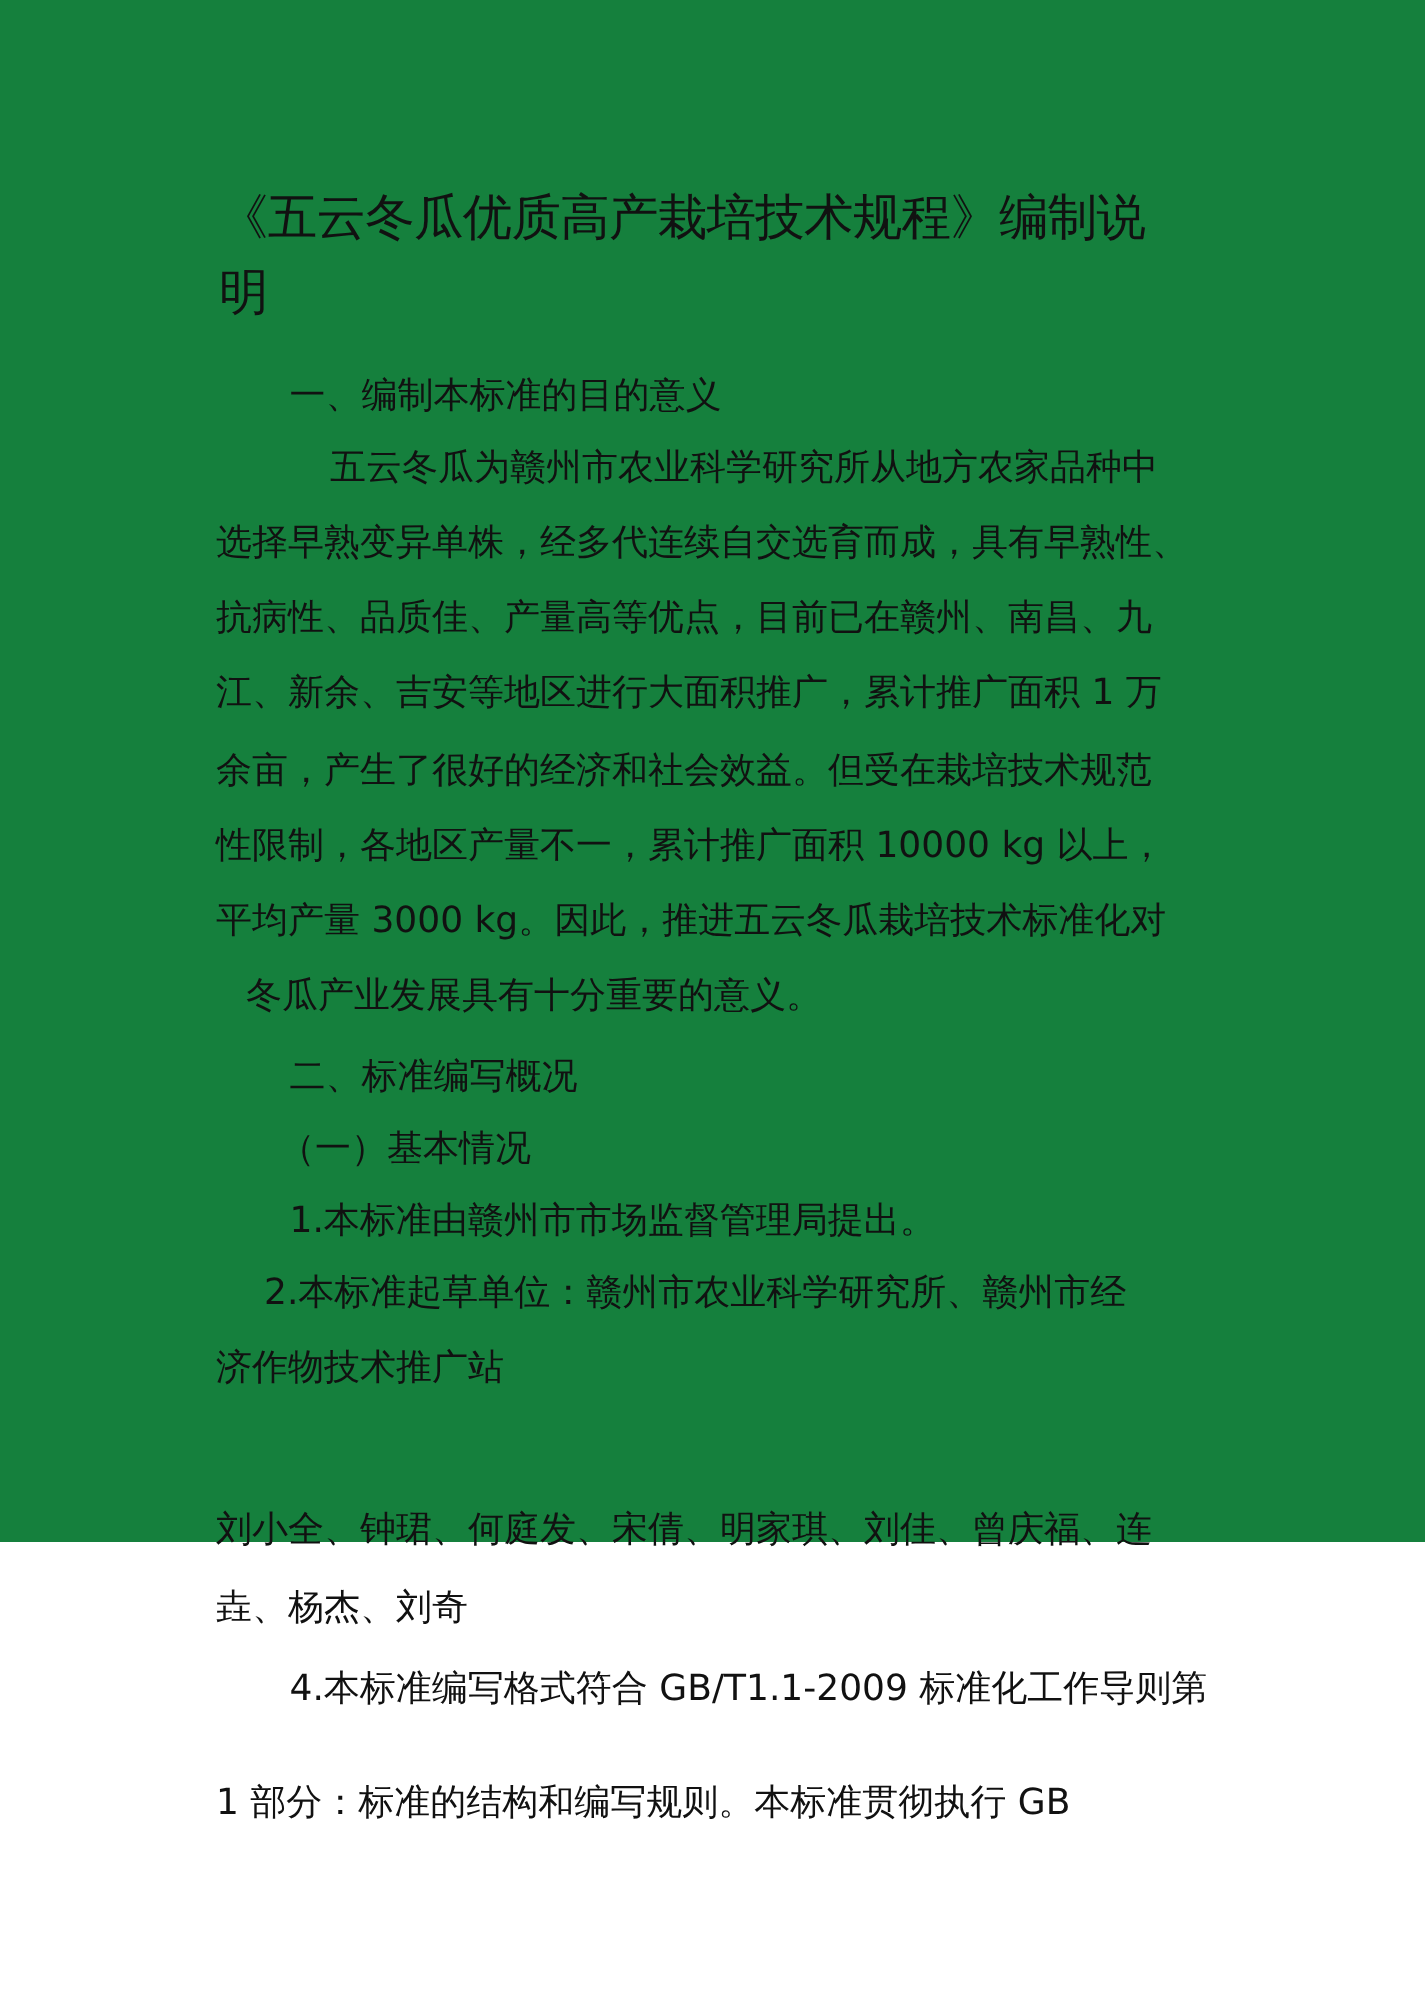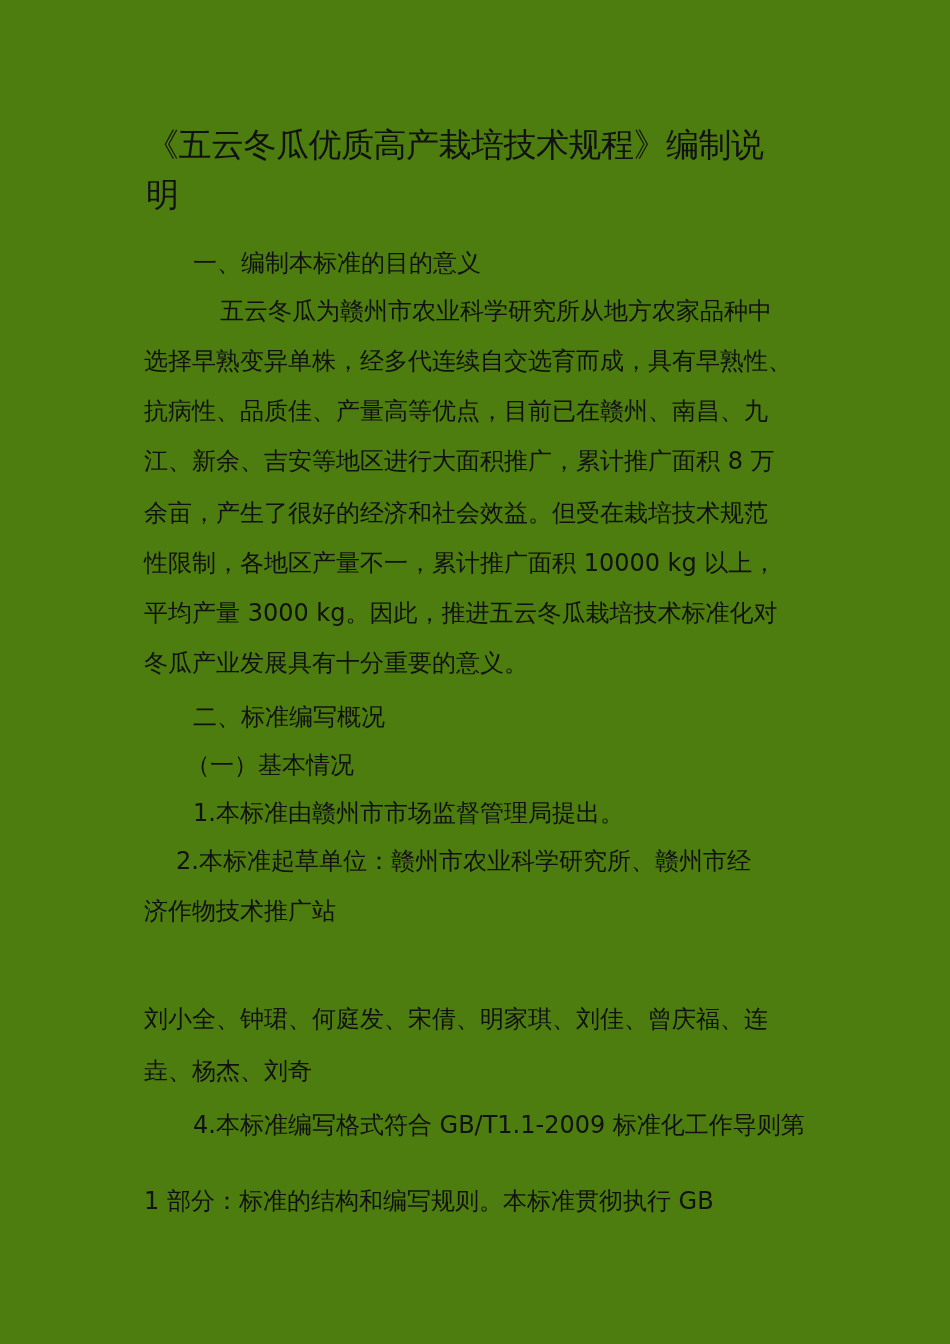--- a/index.html
+++ b/index.html
@@ -1,40 +1,40 @@
 <!DOCTYPE html>
 <html><head>
 <meta charset="utf-8">
 <style>
   html, body { margin: 0; padding: 0; background: #ffffff; }
   body { width: 950px; height: 1344px; position: relative; overflow: hidden;
          font-family: "DejaVu Sans", "Liberation Sans", sans-serif; color: #111111; }
-  .page { position: absolute; left: 0; top: 0; width: 950px; height: 1344px; background: #4d7c0f; }
+  .page { position: absolute; left: 0; top: 0; width: 950px; height: 1028px; background: #15803d; }
   .title { position: absolute; left: 146px; top: 120px; width: 680px;
            font-size: 33px; line-height: 50px; letter-spacing: -0.5px; margin: 0; font-weight: normal; }
   .line { position: absolute; left: 144px; font-size: 24px; line-height: 30px; white-space: nowrap; }
 </style>
 </head>
 <body>
 
 <div class="page">
   <h1 class="title">
     <span>《五云冬瓜优质高产栽培技术规程》编制说</span><br>
     <span>明</span>
   </h1>
 
   <div class="line" style="left:193px; top:248px;">一、编制本标准的目的意义</div>
   <div class="line" style="left:220px; top:296px;">五云冬瓜为赣州市农业科学研究所从地方农家品种中</div>
   <div class="line" style="top:346px;">选择早熟变异单株，经多代连续自交选育而成，具有早熟性、</div>
   <div class="line" style="top:396px;">抗病性、品质佳、产量高等优点，目前已在赣州、南昌、九</div>
-  <div class="line" style="top:446px;">江、新余、吉安等地区进行大面积推广，累计推广面积 8 万</div>
+  <div class="line" style="top:446px;">江、新余、吉安等地区进行大面积推广，累计推广面积 1 万</div>
   <div class="line" style="top:498px;">余亩，产生了很好的经济和社会效益。但受在栽培技术规范</div>
   <div class="line" style="top:548px;">性限制，各地区产量不一，累计推广面积 10000  kg 以上，</div>
   <div class="line" style="top:598px;">平均产量 3000  kg。因此，推进五云冬瓜栽培技术标准化对</div>
-  <div class="line" style="top:648px;">冬瓜产业发展具有十分重要的意义。</div>
+  <div class="line" style="top:648px;margin-left:20px;">冬瓜产业发展具有十分重要的意义。</div>
 
   <div class="line" style="left:193px; top:702px;">二、标准编写概况</div>
   <div class="line" style="left:186px; top:750px;">（一）基本情况</div>
   <div class="line" style="left:193px; top:798px;">1.本标准由赣州市市场监督管理局提出。</div>
   <div class="line" style="left:176px; top:846px;">2.本标准起草单位：赣州市农业科学研究所、赣州市经</div>
   <div class="line" style="top:896px;">济作物技术推广站</div>
   <div class="line" style="top:1004px;">刘小全、钟珺、何庭发、宋倩、明家琪、刘佳、曾庆福、连</div>
   <div class="line" style="top:1056px;">垚、杨杰、刘奇</div>
   <div class="line" style="left:193px; top:1110px;">4.本标准编写格式符合 GB/T1.1-2009 标准化工作导则第</div>
   <div class="line" style="top:1162px;margin-top:24px;">1 部分：标准的结构和编写规则。本标准贯彻执行 GB</div>

